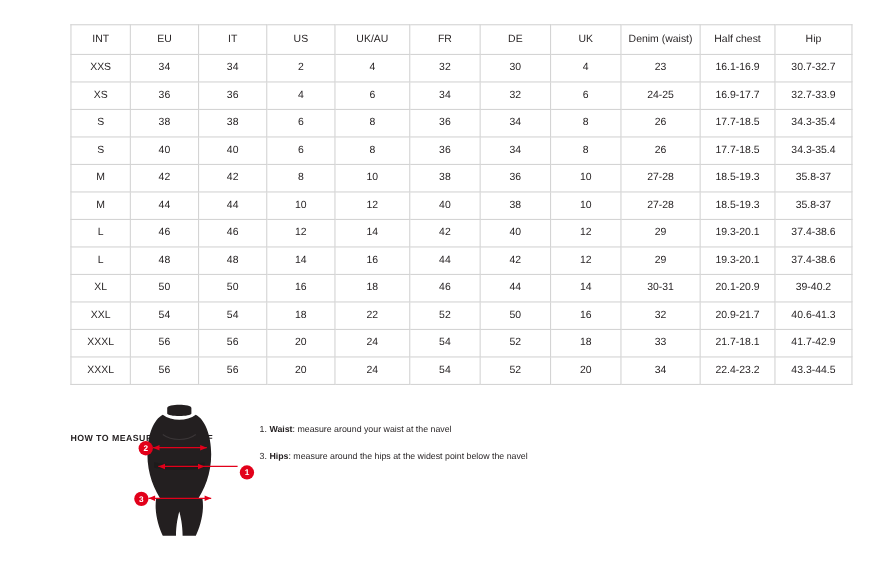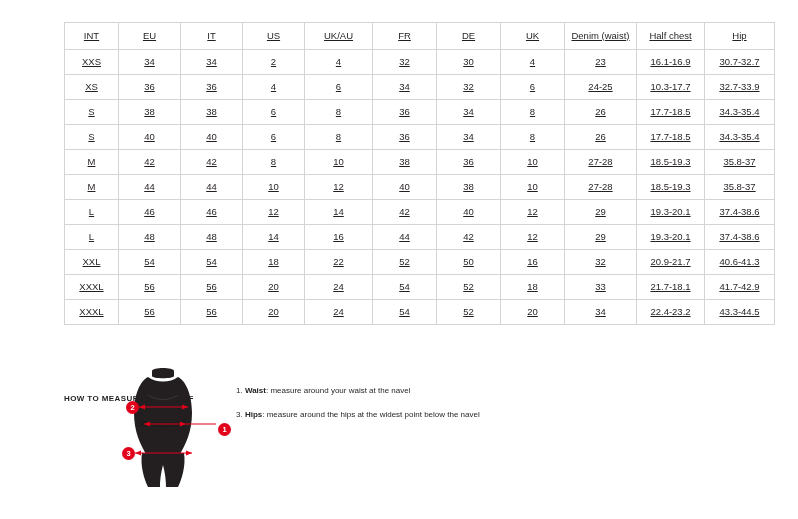--- a/index.html
+++ b/index.html
@@ -24,21 +24,20 @@
   .table-wrap {
     position: absolute;
     left: 64px;
     top: 22px;
     width: 672px;
   }
   table.size-table {
     border-collapse: collapse;
     width: 672px;
     table-layout: fixed;
-    text-decoration: underline;
   }
   table.size-table td,
   table.size-table th {
     border: 1px solid #d4d4d4;
     height: 24px;
     font-size: 9.5px;
     font-weight: normal;
     color: #231f20;
     text-align: center;
     padding: 0 2px;
@@ -171,21 +170,21 @@
         <tr>
           <td>XS</td>
           <td>36</td>
           <td>36</td>
           <td>4</td>
           <td>6</td>
           <td>34</td>
           <td>32</td>
           <td>6</td>
           <td>24-25</td>
-          <td>10.3-17.7</td>
+          <td>16.9-17.7</td>
           <td>32.7-33.9</td>
         </tr>
         <tr>
           <td>S</td>
           <td>38</td>
           <td>38</td>
           <td>6</td>
           <td>8</td>
           <td>36</td>
           <td>34</td>
@@ -253,20 +252,33 @@
           <td>14</td>
           <td>16</td>
           <td>44</td>
           <td>42</td>
           <td>12</td>
           <td>29</td>
           <td>19.3-20.1</td>
           <td>37.4-38.6</td>
         </tr>
         <tr>
+          <td>XL</td>
+          <td>50</td>
+          <td>50</td>
+          <td>16</td>
+          <td>18</td>
+          <td>46</td>
+          <td>44</td>
+          <td>14</td>
+          <td>30-31</td>
+          <td>20.1-20.9</td>
+          <td>39-40.2</td>
+        </tr>
+        <tr>
           <td>XXL</td>
           <td>54</td>
           <td>54</td>
           <td>18</td>
           <td>22</td>
           <td>52</td>
           <td>50</td>
           <td>16</td>
           <td>32</td>
           <td>20.9-21.7</td>

